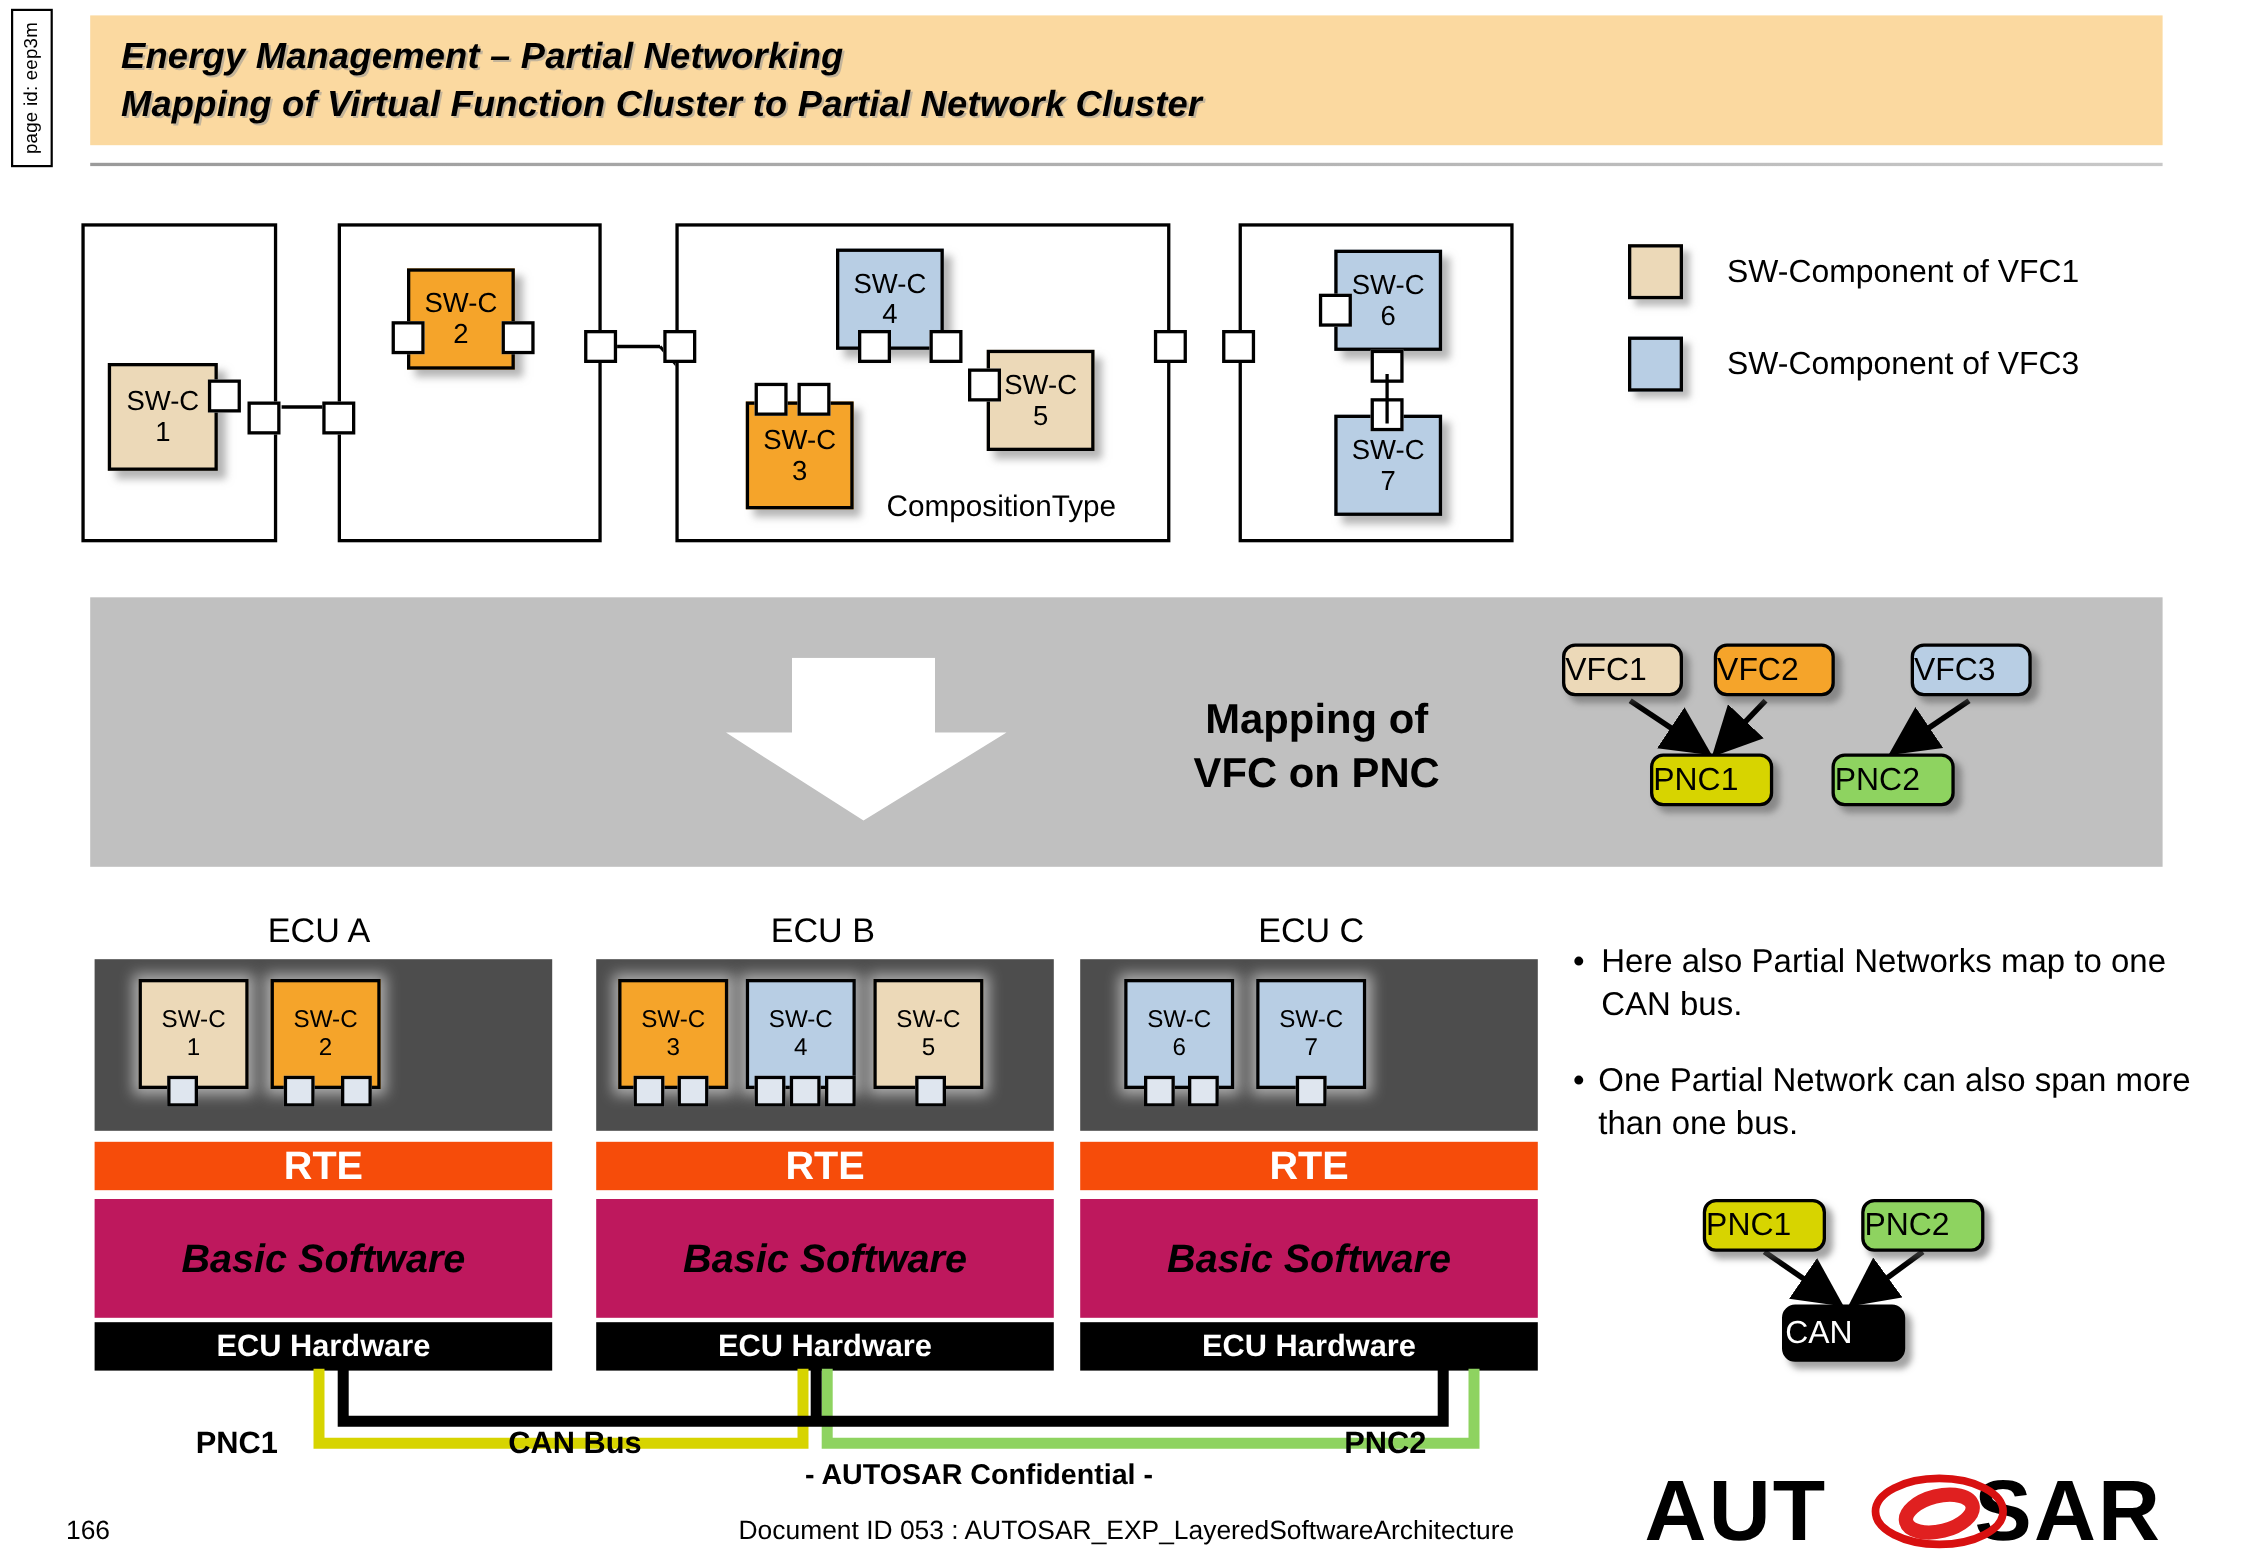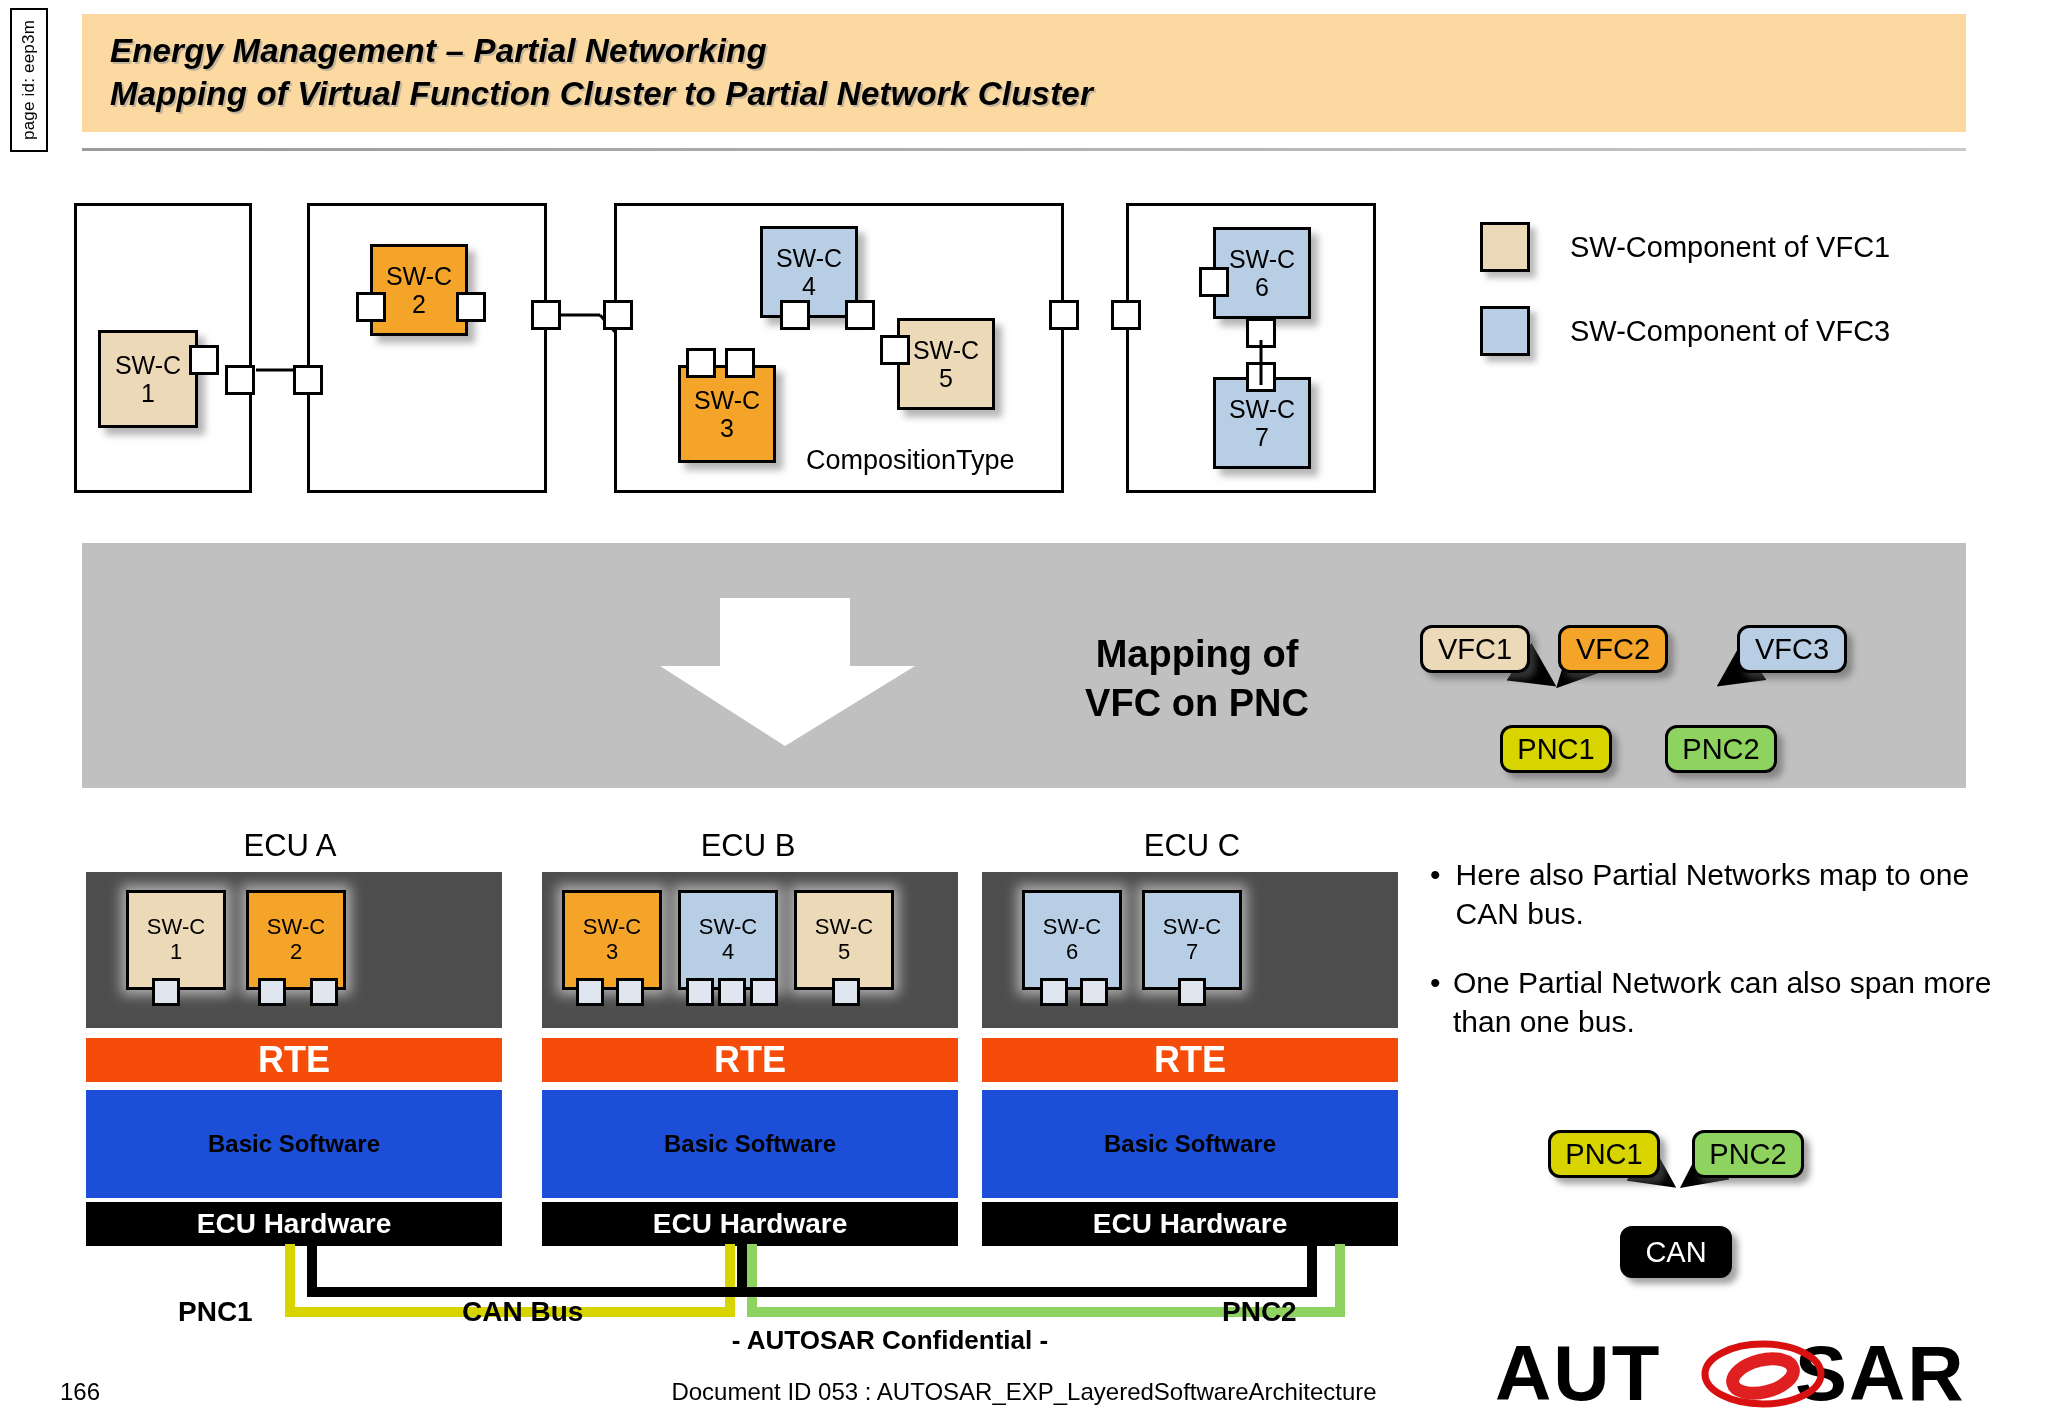--- a/index.html
+++ b/index.html
@@ -84,23 +84,22 @@
   }
   #big-arrow { left: 660px; top: 598px; }
   #mapping-label {
     left: 1082px; top: 630px; width: 230px;
     text-align: center; font-weight: bold; font-size: 38px;
     line-height: 1.30;
   }
   .rbox {
     position: absolute; border: 3px solid #000; border-radius: 12px;
     box-sizing: border-box; display: flex; align-items: center;
-    justify-content: center; font-size: 29px;
+    font-size: 29px;
     box-shadow: 6px 6px 6px rgba(90,90,90,.55);
-    margin-top: 40px;
   }
   .pnc1 { background: #d7d400; }
   .pnc2 { background: #8ed360; }
 
   
   .ecu-title {
     position: absolute; font-size: 31px; text-align: center; width: 420px;
   }
   .ecu-appbox { position: absolute; background: #4d4d4d; }
   .ecu-swc {
@@ -111,21 +110,21 @@
   }
   .ecu-port {
     position: absolute; width: 28px; height: 28px; background: #dfe6ef;
     border: 3px solid #000; box-sizing: border-box;
   }
   .bar {
     position: absolute; display: flex; align-items: center;
     justify-content: center; font-weight: bold;
   }
   .bar-rte { background: #f64c0a; color: #fff; font-size: 36px; }
-  .bar-bsw { background: #1d4ed8; color: #000; font-size: 24px; }
+  .bar-bsw { background: #be185d; color: #000; font-size: 36px; font-style: italic; }
   .bar-hw  { background: #000; color: #fff; font-size: 28px; }
 
   
   #bullets { left: 1430px; top: 855px; width: 580px; }
   .bullet { display: flex; margin-bottom: 30px; }
   .bullet .dot { font-size: 30px; line-height: 1.30; width: 30px; }
   .bullet .btxt { font-size: 30px; line-height: 1.30; }
 
   
   #confidential {

